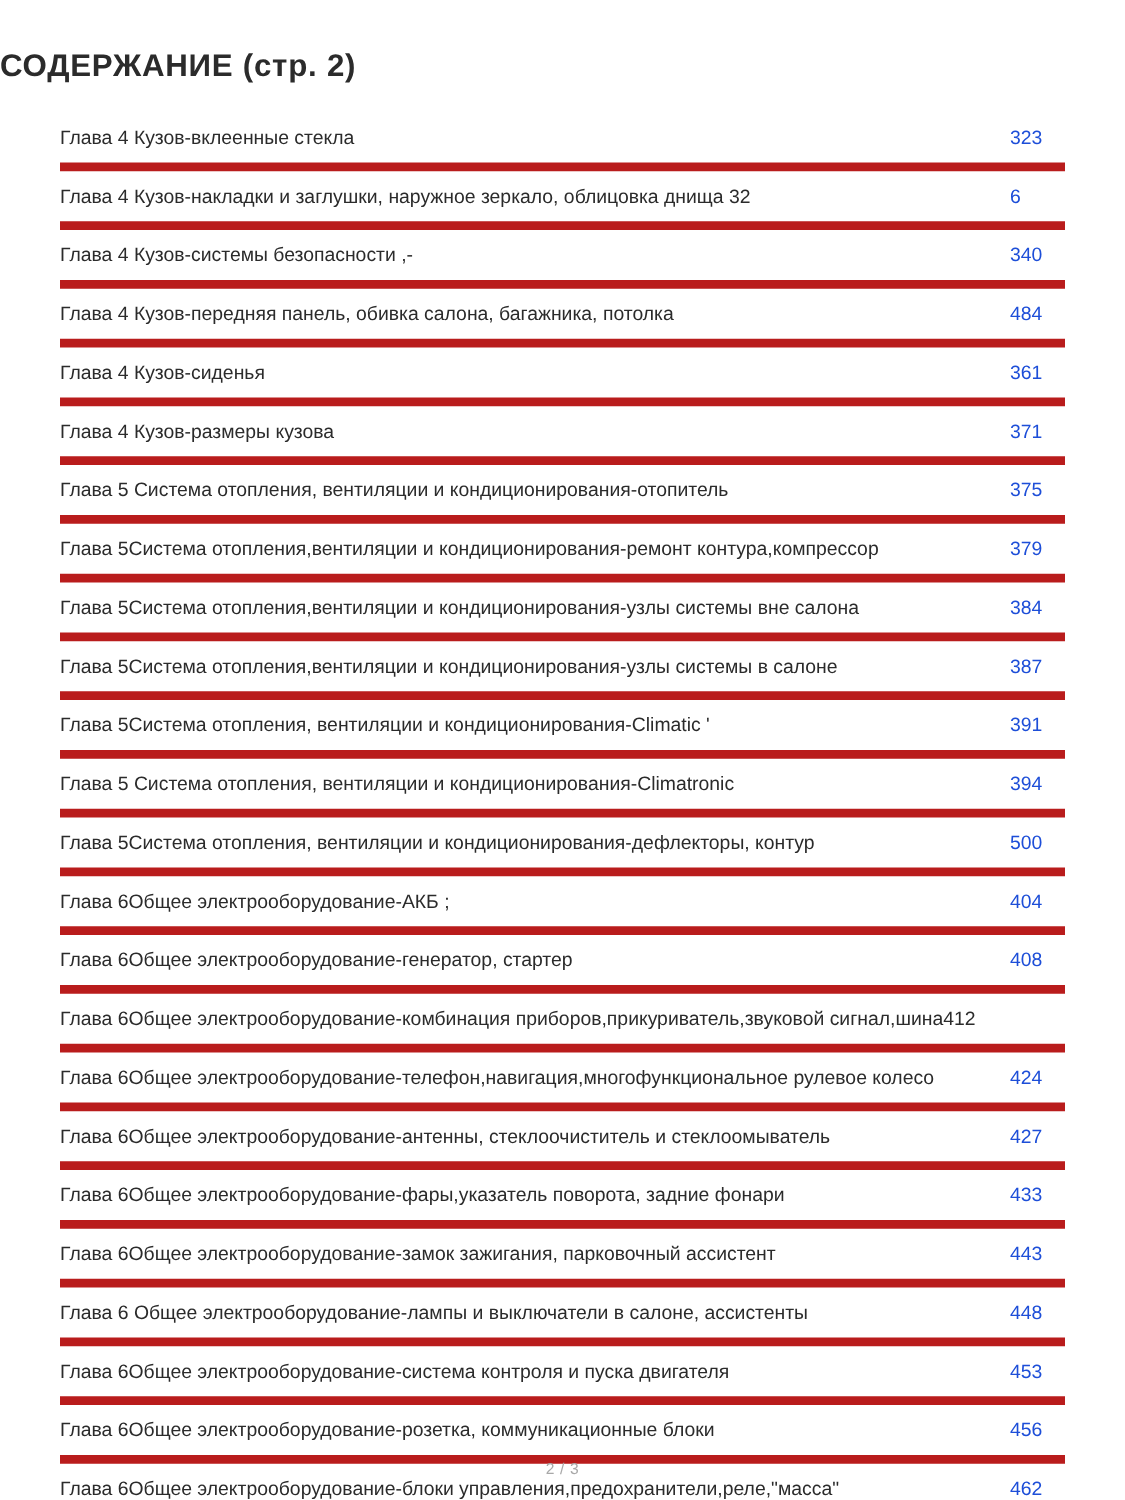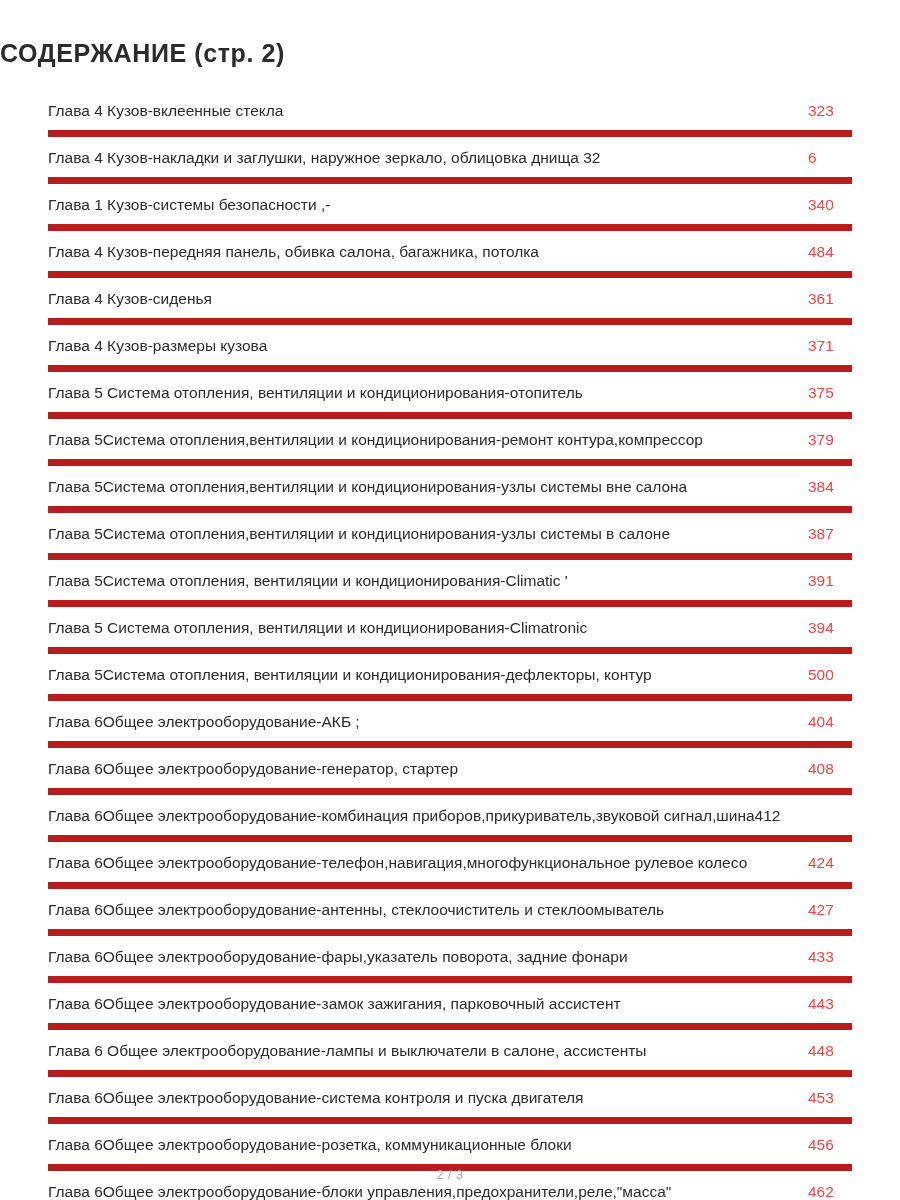--- a/index.html
+++ b/index.html
@@ -54,21 +54,21 @@
     line-height: 25px;
     color: #2b2b2b;
     flex: 1 1 auto;
     padding-right: 12px;
     word-break: normal;
     max-width: 740px;
   }
   .toc-page {
     font-size: 15.5px;
     line-height: 25px;
-    color: #ef4444;
+    color: #1d4ed8;
     flex: 0 0 auto;
     width: 44px;
     text-align: left;
     white-space: nowrap;
   }
   .footer {
     position: absolute;
     left: 0;
     right: 0;
     bottom: 18px;
@@ -88,21 +88,21 @@
   <div class="toc" id="toc-list">
       <div class="toc-row">
         <div class="toc-label">Глава 4 Кузов-вклеенные стекла</div>
         <div class="toc-page">323</div>
       </div>
       <div class="toc-row">
         <div class="toc-label">Глава 4 Кузов-накладки и заглушки, наружное зеркало, облицовка днища 32</div>
         <div class="toc-page">6</div>
       </div>
       <div class="toc-row">
-        <div class="toc-label">Глава 1 Кузов-системы безопасности ,-</div>
+        <div class="toc-label">Глава 4 Кузов-системы безопасности ,-</div>
         <div class="toc-page">340</div>
       </div>
       <div class="toc-row">
         <div class="toc-label">Глава 4 Кузов-передняя панель, обивка салона, багажника, потолка</div>
         <div class="toc-page">484</div>
       </div>
       <div class="toc-row">
         <div class="toc-label">Глава 4 Кузов-сиденья</div>
         <div class="toc-page">361</div>
       </div>

